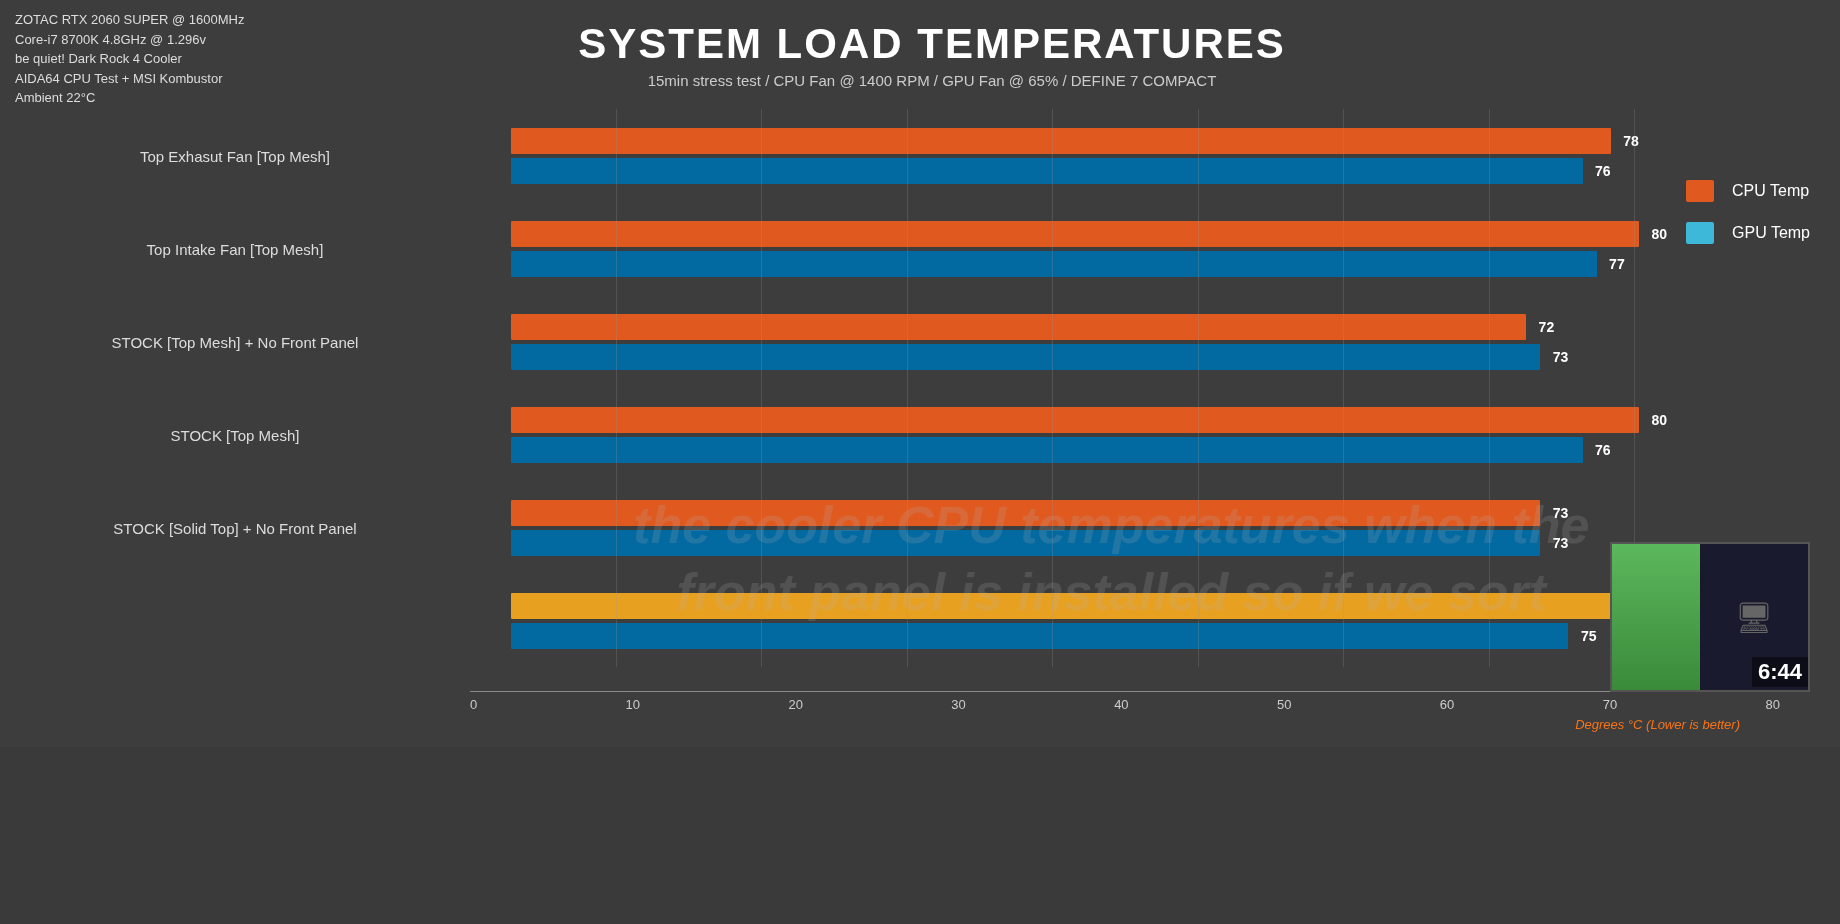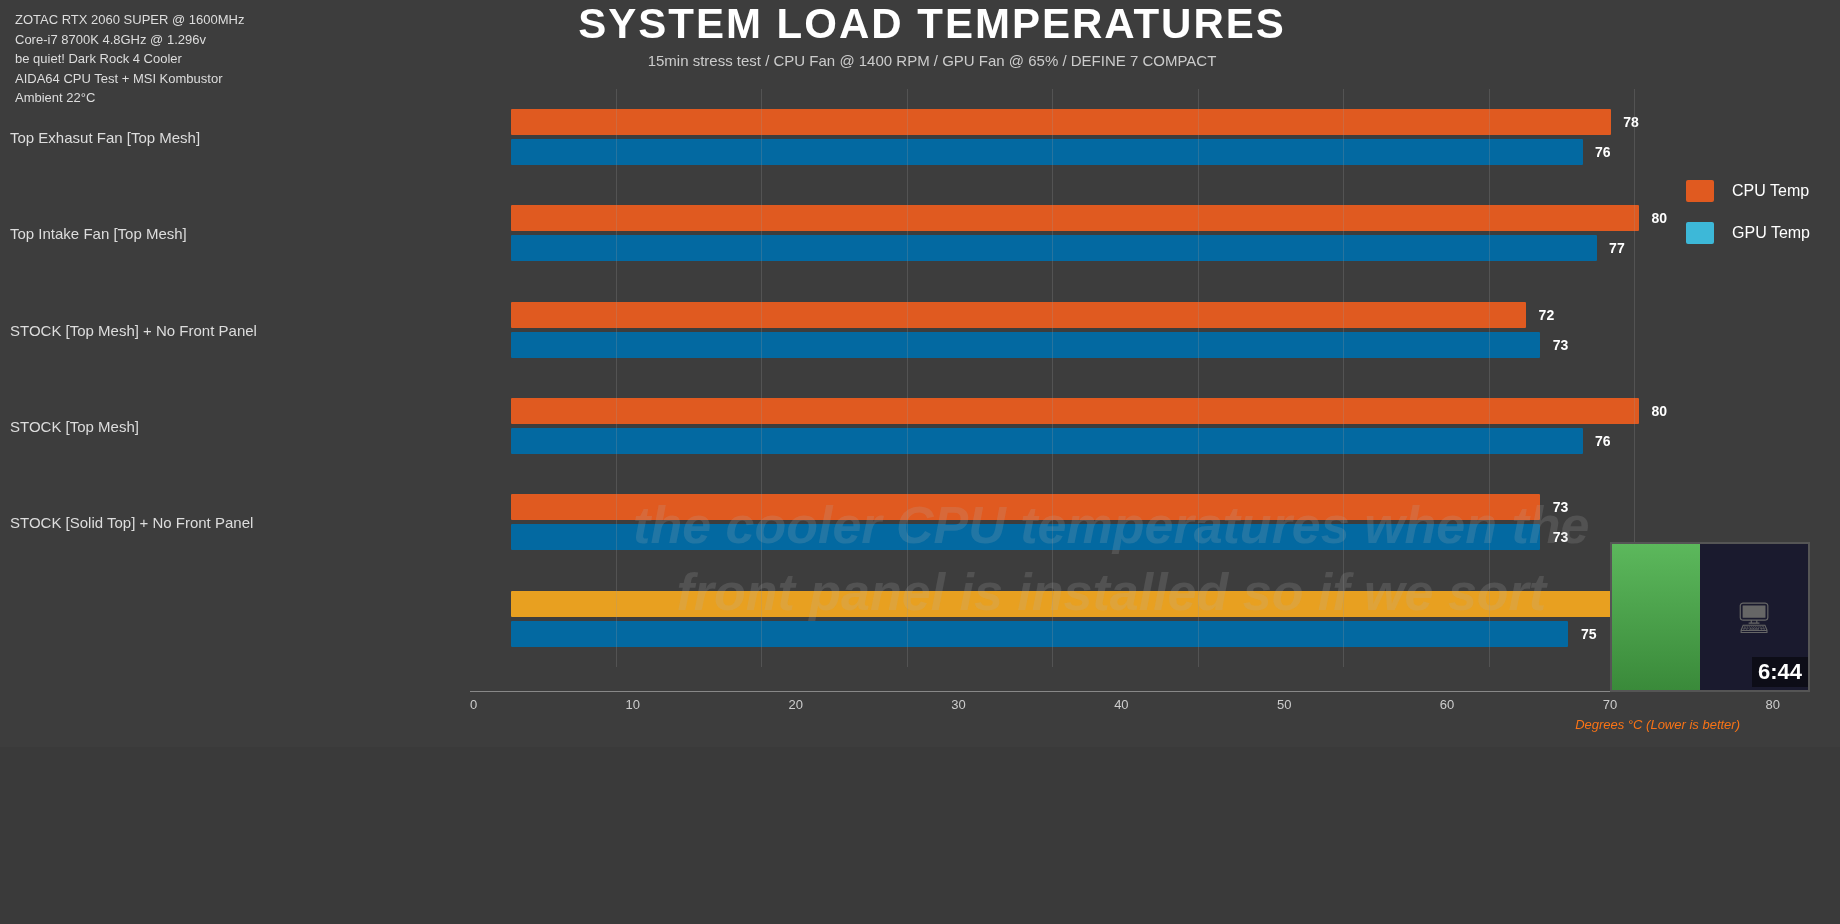--- a/index.html
+++ b/index.html
@@ -26,21 +26,21 @@
       position: absolute;
       top: 10px;
       left: 15px;
       font-size: 13px;
       color: #ddd;
       line-height: 1.5;
     }
 
     .chart-header {
       text-align: center;
-      padding-top: 0;
+      padding-top: 20px;
       margin-left: 24px;
     }
 
     .chart-title {
       font-size: 42px;
       font-weight: bold;
       color: #fff;
       letter-spacing: 2px;
     }
 
@@ -73,21 +73,21 @@
     }
 
     .bar-label {
       position: absolute;
       left: -460px;
       top: 50%;
       transform: translateY(-50%);
       font-size: 15px;
       color: #ddd;
       white-space: nowrap;
-      text-align: left;
+      text-align: center;
       width: 450px;
     }
 
     .bar-row {
       display: flex;
       align-items: flex-start;
       height: 26px;
       position: relative;
       padding-left: 41px;
     }

